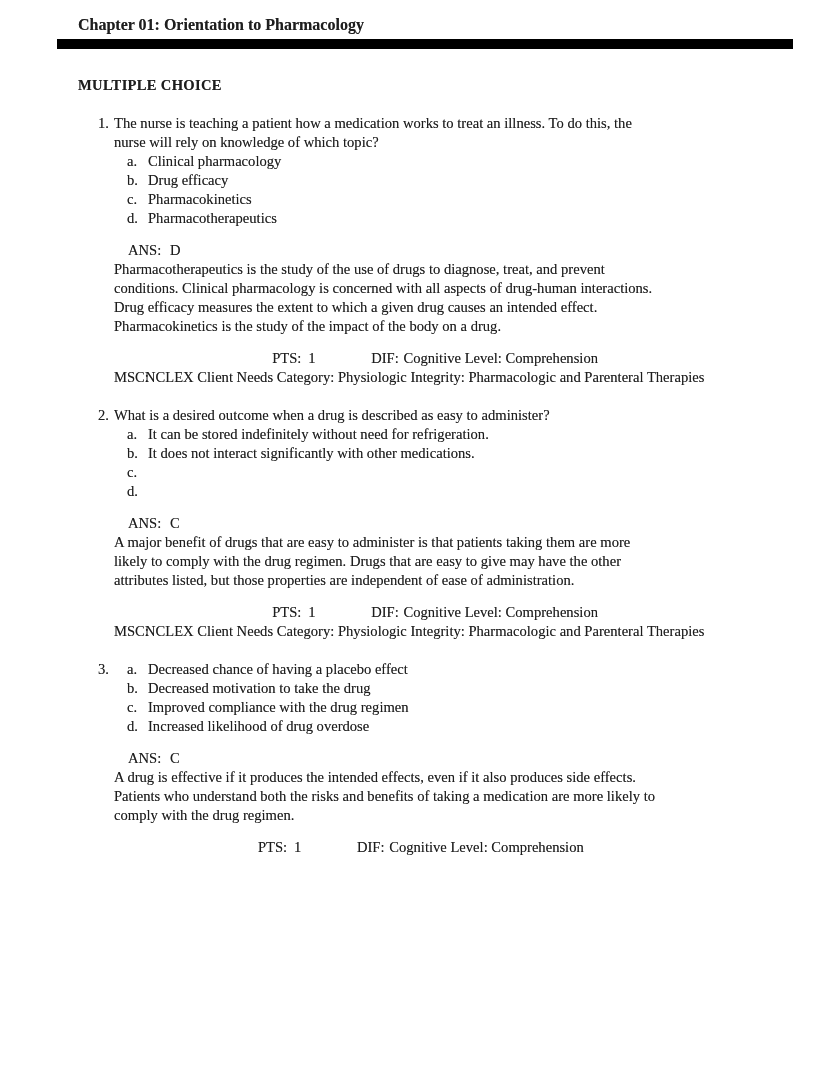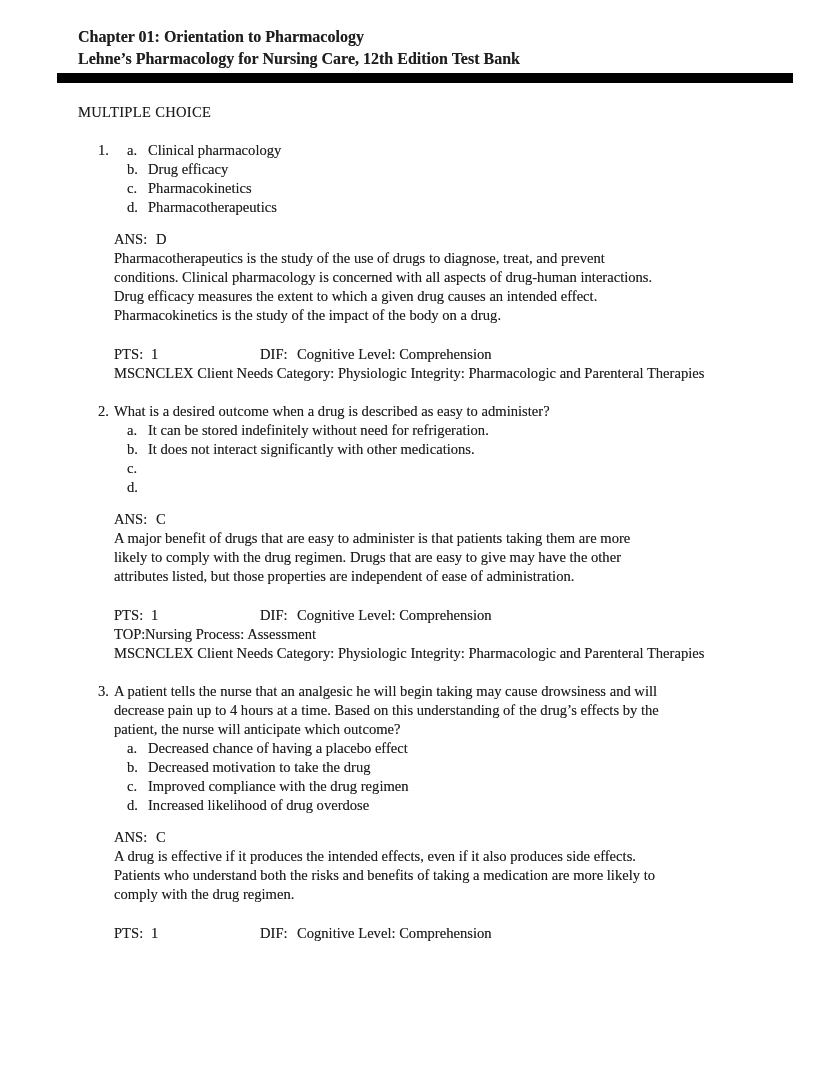--- a/index.html
+++ b/index.html
@@ -14,38 +14,38 @@
     font-family: "Liberation Serif", "DejaVu Serif", serif;
     font-size: 14.6px;
     line-height: 19px;
     color: #1e1e1e;
     text-shadow: 0 0 0.5px rgba(0,0,0,0.45);
   }
   .page {
     box-sizing: border-box;
     width: 738px;
     height: 1069px;
-    padding: 26px 62px 0 78px;
+    padding: 14px 62px 0 78px;
   }
   .doc-header div {
     font-weight: bold;
     font-size: 16px;
     line-height: 22px;
     white-space: nowrap;
   }
   .rule {
     height: 10px;
     background: #000000;
     width: 736px;
     margin-left: -21px;
     margin-top: 3px;
   }
   .section-title {
-    font-weight: normal;
-    margin-top: 20px;
+    font-weight: bold;
+    margin-top: 27px;
     letter-spacing: 0.3px;
   }
   .question {
     display: flex;
     margin-left: 20px;
     margin-top: 19px;
   }
   .qnum {
     width: 16px;
     flex: none;
@@ -63,23 +63,25 @@
   .opt-letter {
     width: 21px;
     flex: none;
   }
   .answer {
     margin-top: 13px;
   }
   .ans-label {
     display: inline-block;
     width: 42px;
+    margin-left: 14px;
   }
   .meta {
-    margin-top: 20px;
+    margin-top: 13px;
+    text-align: center;
   }
   .meta-cell-pts {
     display: inline-block;
     width: 146px;
   }
   .lbl {
     display: inline-block;
     width: 31px;
   }
   .lbl-pts-val {
@@ -93,29 +95,30 @@
     white-space: nowrap;
   }
 </style>
 </head>
 <body>
 
 <div class="page">
 
   <div class="doc-header">
     <div>Chapter 01: Orientation to Pharmacology</div>
-    <div>Lehne’s Pharmacology for Nursing Care, 12th Edition Test Bank</div>
     <div class="rule"></div>
   </div>
 
   <div class="section-title">MULTIPLE CHOICE</div>
 
   <div class="question">
     <div class="qnum">1.</div>
     <div class="qbody">
+      <div class="stem">The nurse is teaching a patient how a medication works to treat an illness. To do this, the
+nurse will rely on knowledge of which topic?</div>
       <div class="opts">
         <div class="opt">
           <span class="opt-letter">a.</span>
           <span>Clinical pharmacology</span>
         </div>
         <div class="opt">
           <span class="opt-letter">b.</span>
           <span>Drug efficacy</span>
         </div>
         <div class="opt">
@@ -173,35 +176,29 @@
         </div>
         <div class="rationale">A major benefit of drugs that are easy to administer is that patients taking them are more
 likely to comply with the drug regimen. Drugs that are easy to give may have the other
 attributes listed, but those properties are independent of ease of administration.</div>
       </div>
       <div class="meta">
         <div class="meta-row">
           <span class="meta-cell-pts"><span class="lbl">PTS:</span><span class="lbl-pts-val">1</span></span><span class="lbl-dif">DIF:</span><span>Cognitive Level: Comprehension</span>
         </div>
         <div class="meta-row">
-          <span class="lbl">TOP:</span><span>Nursing Process: Assessment</span>
-        </div>
-        <div class="meta-row">
           <span class="lbl">MSC:</span><span>NCLEX Client Needs Category: Physiologic Integrity: Pharmacologic and Parenteral Therapies</span>
         </div>
       </div>
     </div>
   </div>
 
   <div class="question">
     <div class="qnum">3.</div>
     <div class="qbody">
-      <div class="stem">A patient tells the nurse that an analgesic he will begin taking may cause drowsiness and will
-decrease pain up to 4 hours at a time. Based on this understanding of the drug’s effects by the
-patient, the nurse will anticipate which outcome?</div>
       <div class="opts">
         <div class="opt">
           <span class="opt-letter">a.</span>
           <span>Decreased chance of having a placebo effect</span>
         </div>
         <div class="opt">
           <span class="opt-letter">b.</span>
           <span>Decreased motivation to take the drug</span>
         </div>
         <div class="opt">

